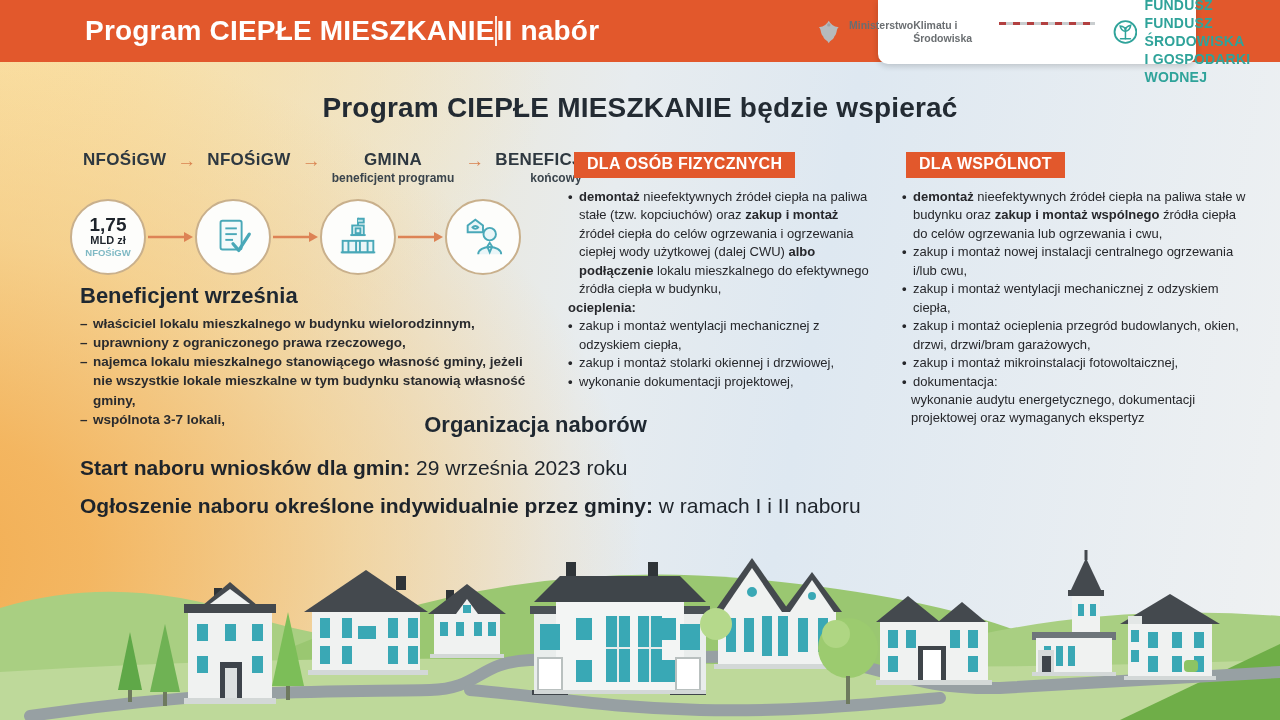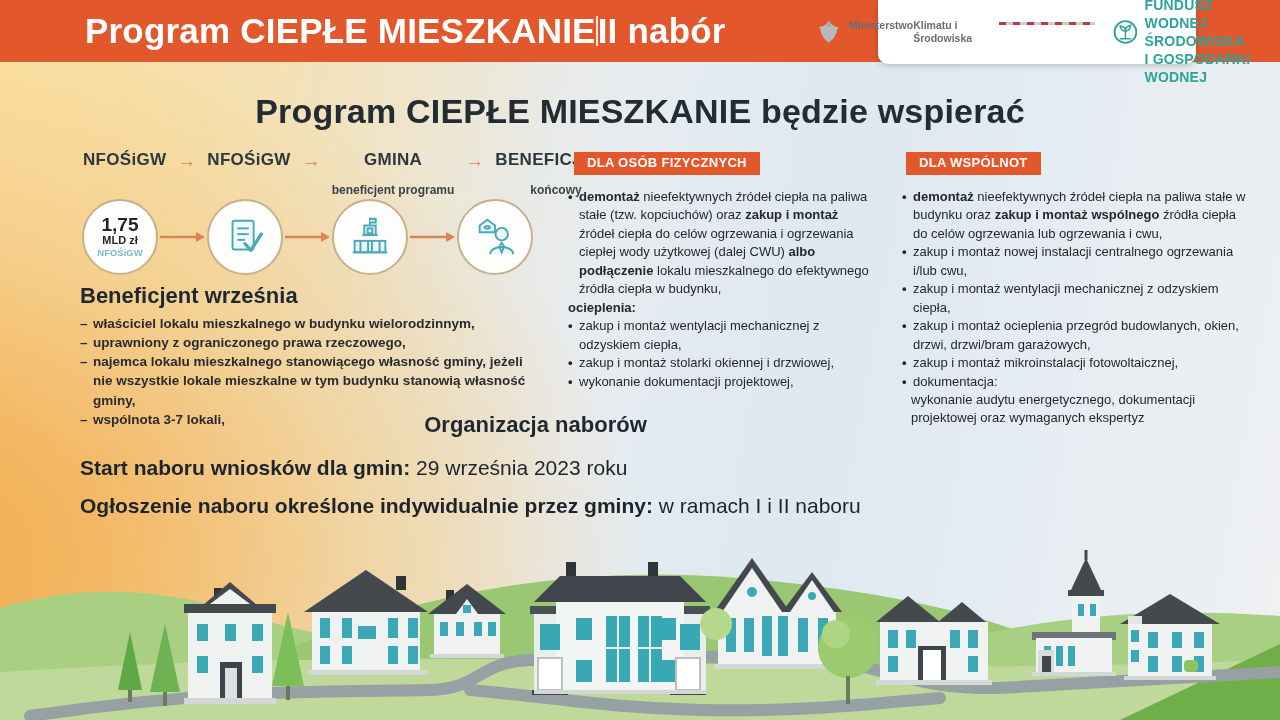--- a/index.html
+++ b/index.html
@@ -8,56 +8,56 @@
   .page {
     position:relative; width:1280px; height:720px; overflow:hidden;
     background:
       radial-gradient(75rem 55rem at -8% 78%, #F2AC50 0%, rgba(244,175,82,.85) 16%, rgba(246,197,116,.55) 38%, rgba(248,216,152,0) 62%),
       radial-gradient(60rem 40rem at 2% 8%, rgba(250,224,164,.95) 0%, rgba(250,224,164,0) 55%),
       linear-gradient(100deg, #F3DCA9 0%, #E7ECEF 46%, #DEE8F1 62%, #EFF1F2 100%);
   }
   
   .hdr { position:absolute; left:0; top:0; width:1280px; height:62px; background:#E2582C; }
   .hdr-title { position:absolute; left:85px; top:0; height:62px; display:flex; align-items:center; 
-               color:#FFFFFF; font-size:35px; font-weight:bold; letter-spacing:.2px; }
+               color:#FFFFFF; font-size:28px; font-weight:bold; letter-spacing:.2px; }
   .hdr-divider { width:2px; height:30px; background:rgba(255,255,255,.85); }
   .logo-panel { position:absolute; left:878px; top:0; width:318px; height:64px; background:#FFFFFF;
                 border-radius:0 0 10px 10px; box-shadow:0 2px 6px rgba(0,0,0,.18);
                 display:flex; align-items:center; justify-content:center; gap:18px; padding:4px 10px; }
   .logo { display:flex; align-items:center; gap:7px; }
   .ministry-text { display:flex; flex-direction:row; font-size:10.5px; color:#6A6E71; line-height:1.25; font-weight:bold; }
   .ministry-bar { margin-top:3px; height:3px; width:118px;
                   background:repeating-linear-gradient(90deg,#B24040 0 7px,#C9CDCF 7px 14px); }
   .nfos-text { display:flex; flex-direction:column; font-size:14px; line-height:1.3; color:#2FA39A;
                font-weight:bold; letter-spacing:.2px; }
   
   .main-title { position:absolute; left:0; top:92px; width:1280px; text-align:center;
-                font-size:34px; font-weight:bold; color:#232B33; letter-spacing:.2px; }
+                font-size:28px; font-weight:bold; color:#232B33; letter-spacing:.2px; }
   
   .flow-labels { position:absolute; left:83px; top:150px; display:flex; align-items:flex-start; gap:11px; }
   .flow-step { text-align:center; }
   .flow-step .lbl { font-size:17px; font-weight:bold; color:#2E3840; letter-spacing:.3px; white-space:nowrap; }
-  .flow-step .sub { font-size:12px; font-weight:bold; color:#3A444C; margin-top:13px; white-space:nowrap; }
+  .flow-step .sub { font-size:12px; font-weight:bold; color:#3A444C; margin-top:1px; white-space:nowrap; }
   .flow-arrow { color:#D9824F; font-size:19px; font-weight:bold; line-height:22px; }
-  .flow-circles { position:absolute; left:82px; top:199px; display:flex; align-items:center;justify-content:flex-end; }
+  .flow-circles { position:absolute; left:70px; top:199px; display:flex; align-items:center;justify-content:flex-end; }
   .circle { width:76px; height:76px; border-radius:50%; background:#FDFDFB; border:2px solid #C9B08C;
             display:flex; flex-direction:column; align-items:center; justify-content:center; }
   .c-amount { font-size:19px; font-weight:bold; color:#1E242B; line-height:1; }
   .c-unit { font-size:11px; font-weight:bold; color:#1E242B; line-height:1.2; }
   .c-src { font-size:9.5px; font-weight:bold; color:#7FB9C4; line-height:1.3; }
   .circ-arrow { margin:0 1px; }
   
   .benef { position:absolute; left:80px; top:283px; width:450px; }
   .benef h2 { font-size:22px; font-weight:bold; color:#1F2831; margin-bottom:5px; }
   .dlist { font-size:13.5px; color:#2A2B2E; line-height:1.42; font-weight:bold; }
   .dlist .li { display:flex; }
   .dlist .li-bullet { flex:0 0 13px; }
   
   .badge { position:absolute; top:152px; background:#E2582C; color:#FFFFFF; font-weight:bold;
-           font-size:13px; letter-spacing:.3px; padding:3px 13px 5px; white-space:nowrap; }
+           font-size:16px; letter-spacing:.3px; padding:3px 13px 5px; white-space:nowrap; }
   .badge-ind { left:574px; }
   .badge-wsp { left:906px; }
   .col { position:absolute; top:188px; font-size:13px; color:#26272B; line-height:1.42; }
   .col-ind { left:568px; width:308px; }
   .col-wsp { left:902px; width:348px; }
   .blist .li { display:flex; }
   .blist .li-bullet { flex:0 0 11px; font-weight:bold; }
   .blist .li-bullet:empty { flex-basis:0; }
   .blist .li.indent { padding-left:9px; }
   .li-text strong { font-weight:bold; }
@@ -102,21 +102,21 @@
         <circle cx="20" cy="20" r="17.5" fill="#FFFFFF" stroke="#2FA39A" stroke-width="3"></circle>
         <g stroke="#2FA39A" stroke-width="2.4" fill="none" stroke-linecap="round">
           <path d="M20 31 V13"></path>
           <path d="M20 19 C15 19 12 14 11.5 10.5 C16 11 19.5 13.5 20 17"></path>
           <path d="M20 17 C20.5 12.5 24 10 28.5 9 C28 13 25 18 20 19"></path>
           <path d="M12 31 H28"></path>
         </g>
       </svg>
       <div class="nfos-text">
         <span>NARODOWY FUNDUSZ</span>
-        <span>WODNEJ ŚRODOWISKA</span>
+        <span>FUNDUSZ ŚRODOWISKA</span>
         <span>I GOSPODARKI WODNEJ</span>
       </div>
     </div>
   </div>
 
   <h1 class="main-title">Program CIEPŁE MIESZKANIE będzie wspierać</h1>
 
   <div class="flow-labels">
     <div class="flow-step">
       <div class="lbl">NFOŚiGW</div>

